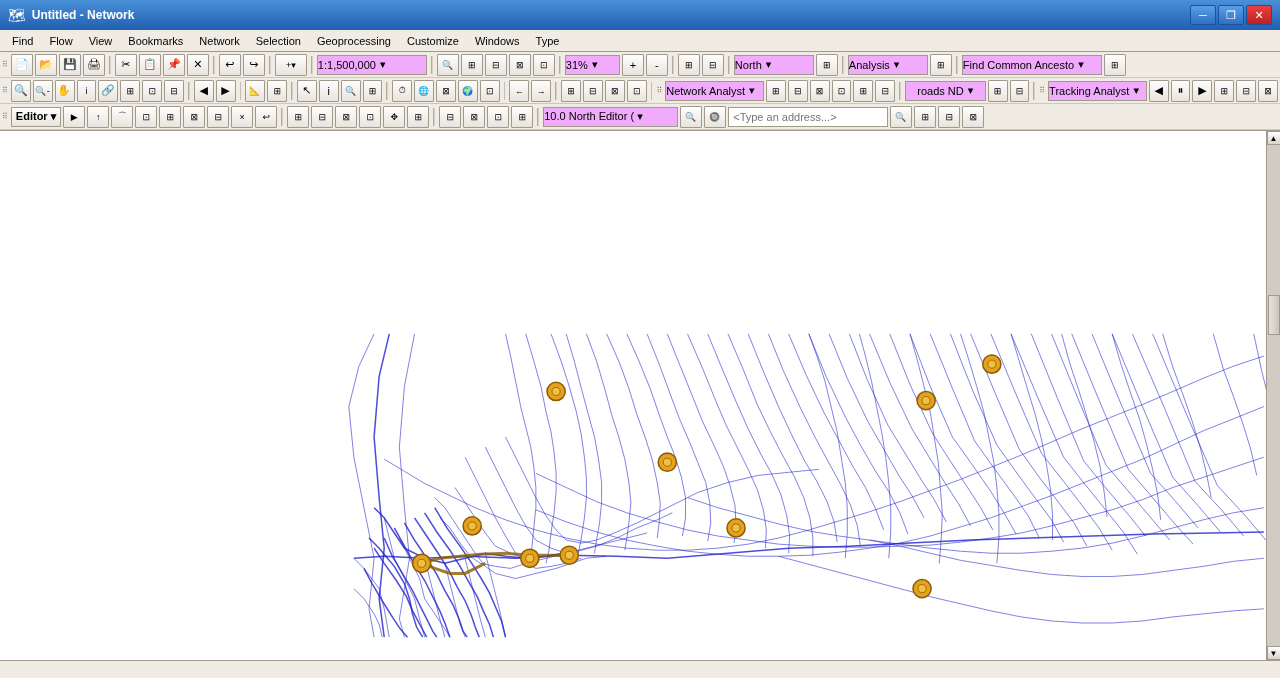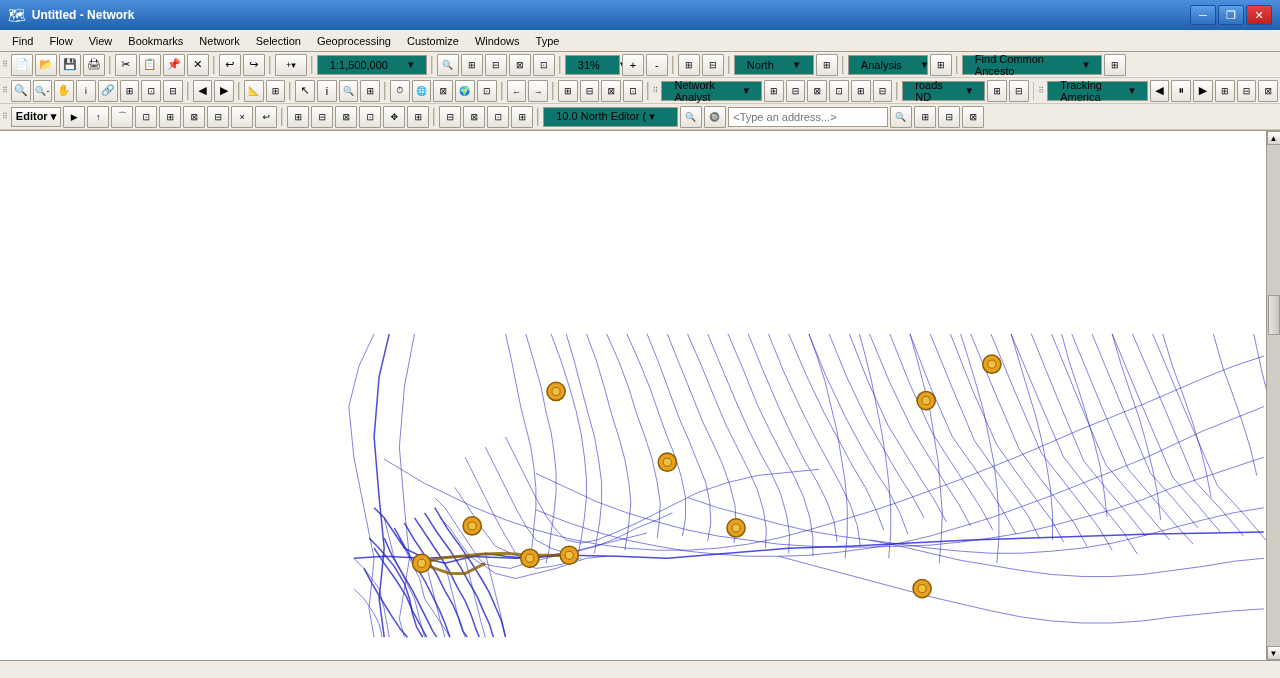--- a/index.html
+++ b/index.html
@@ -69,37 +69,37 @@
     .tb-btn {
       width: 22px; height: 22px;
       background: linear-gradient(to bottom, #fefefe, #e8e4dc);
       border: 1px solid #a0998c;
       display: flex; align-items: center; justify-content: center;
       cursor: pointer; font-size: 11px; border-radius: 1px;
     }
 
     .tb-dropdown {
       height: 20px;
-      background: #0f766e;
+      background: #f0abfc;
       border: 1px solid #a0998c;
       display: flex; align-items: center;
-      padding: 0 12px;
+      padding: 0 0;
       cursor: pointer;
       font-size: 11px;
-      gap: 20px;
+      gap: 4px;
     }
 
     
     #scale-dropdown { width: 110px; }
     #zoom-dropdown { width: 55px; }
     #flow-dropdown { width: 80px; }
     #analysis-dropdown { width: 80px; }
     #find-dropdown { width: 140px; }
     #network-analyst-dropdown { width: 110px; }
-    #roads-dropdown { width: 90px; }
+    #roads-dropdown { width: 90px; justify-content: center; }
     #tracking-analyst-dropdown { width: 110px; }
     #locator-dropdown { width: 130px; }
 
     
     #map-container {
       position: relative;
       width: 1280px;
       background: white;
       overflow: hidden;
     }
@@ -330,21 +330,21 @@
     <div class="tb-dropdown" id="roads-dropdown">
       <span>roads  ND</span>
       <span>▾</span>
     </div>
     <div class="tb-btn" style="font-size:9px;">⊞</div>
     <div class="tb-btn" style="font-size:9px;">⊟</div>
     <div class="toolbar-separator"></div>
 
     <span class="drag-dots">⠿</span>
     <div class="tb-dropdown" id="tracking-analyst-dropdown">
-      <span>Tracking America</span>
+      <span>Tracking Analyst</span>
       <span>▾</span>
     </div>
     <div class="tb-btn">◀</div>
     <div class="tb-btn">⏸</div>
     <div class="tb-btn">▶</div>
     <div class="tb-btn" style="font-size:9px;">⊞</div>
     <div class="tb-btn" style="font-size:9px;">⊟</div>
     <div class="tb-btn" style="font-size:9px;">⊠</div>
   </div>
 

